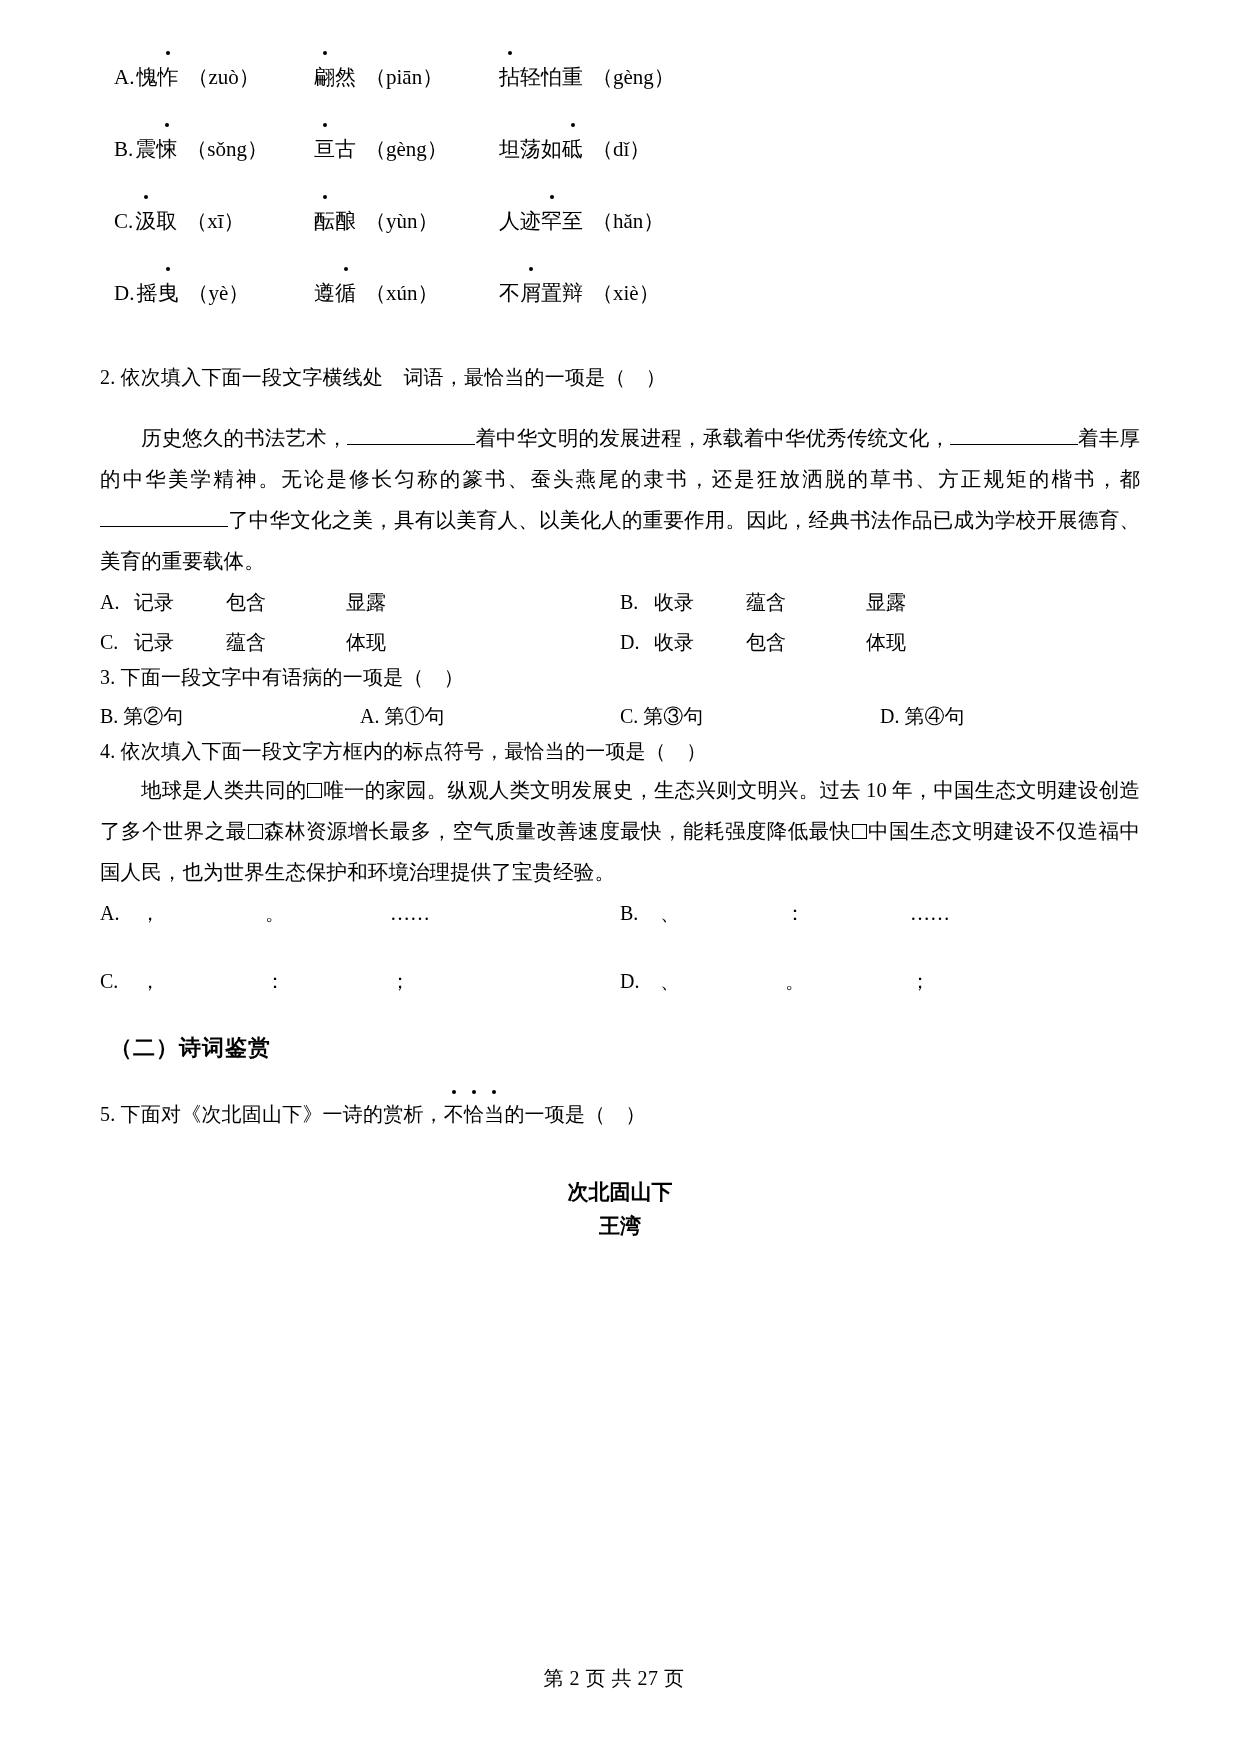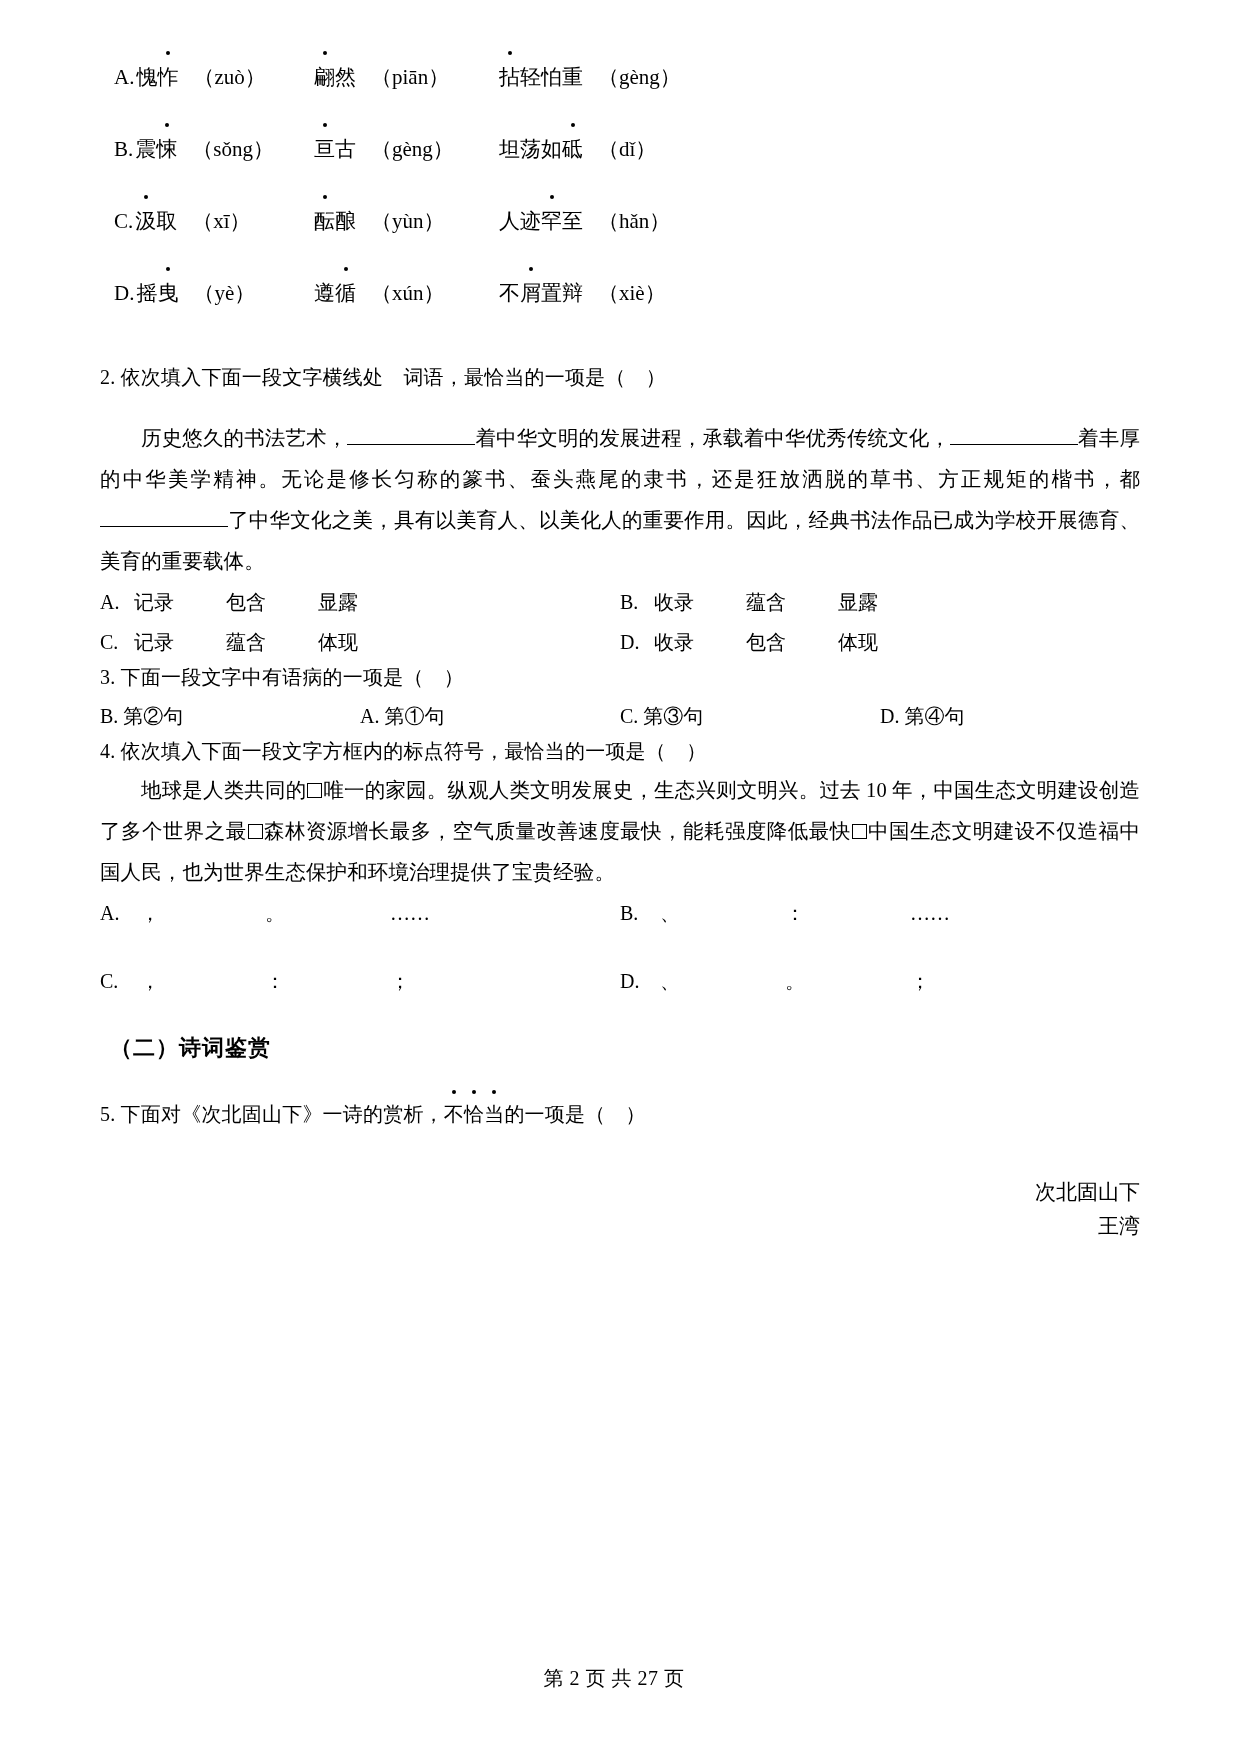--- a/index.html
+++ b/index.html
@@ -61,21 +61,21 @@
     content: "";
     position: absolute;
     top: -9px;
     left: 50%;
     transform: translateX(-50%);
     width: 4px;
     height: 4px;
     border-radius: 50%;
     background: #000;
   }
-  .pinyin { margin-left: 15px; white-space: nowrap; text-align: right; }
+  .pinyin { margin-left: 9px; white-space: nowrap; text-align: right; }
 
   
   .blank {
     display: inline-block;
     border-bottom: 1.6px solid #000;
     vertical-align: baseline;
   }
   .blank.w1 { width: 128px; }
   .blank.w4 { width: 128px; }
 
@@ -86,21 +86,21 @@
     font-size: 20px;
     line-height: 40px;
   }
   .opts2 .opt {
     width: 50%;
     display: flex;
     box-sizing: border-box;
   }
   .opt .oletter { width: 34px; flex: none; }
   .opt .oword { width: 92px; flex: none; }
-  .opt .oword.last { width: auto; }
+  .opt .oword.last { width: auto; margin-left: 28px; }
 
   .opts4 {
     display: flex;
     font-size: 20px;
     line-height: 40px;
   }
   .opts4 .opt4 { width: 25%; }
 
   .optspunc {
     font-size: 20px;
@@ -132,23 +132,24 @@
     font-weight: bold;
     font-size: 22px;
     line-height: 34px;
     margin: 30px 0 0 10px;
     letter-spacing: 1px;
   }
 
   
   .poem-title,
   .poem-author {
-    text-align: right;
+    text-align: center;
     font-size: 21px;
     line-height: 34px;
+    font-weight: bold;
   }
   .poem-title { margin-top: 46px; }
   .poem-author { }
 
   
   .gap-sm { height: 14px; }
   .gap-md { height: 22px; }
   .gap-lg { height: 34px; }
 
   

